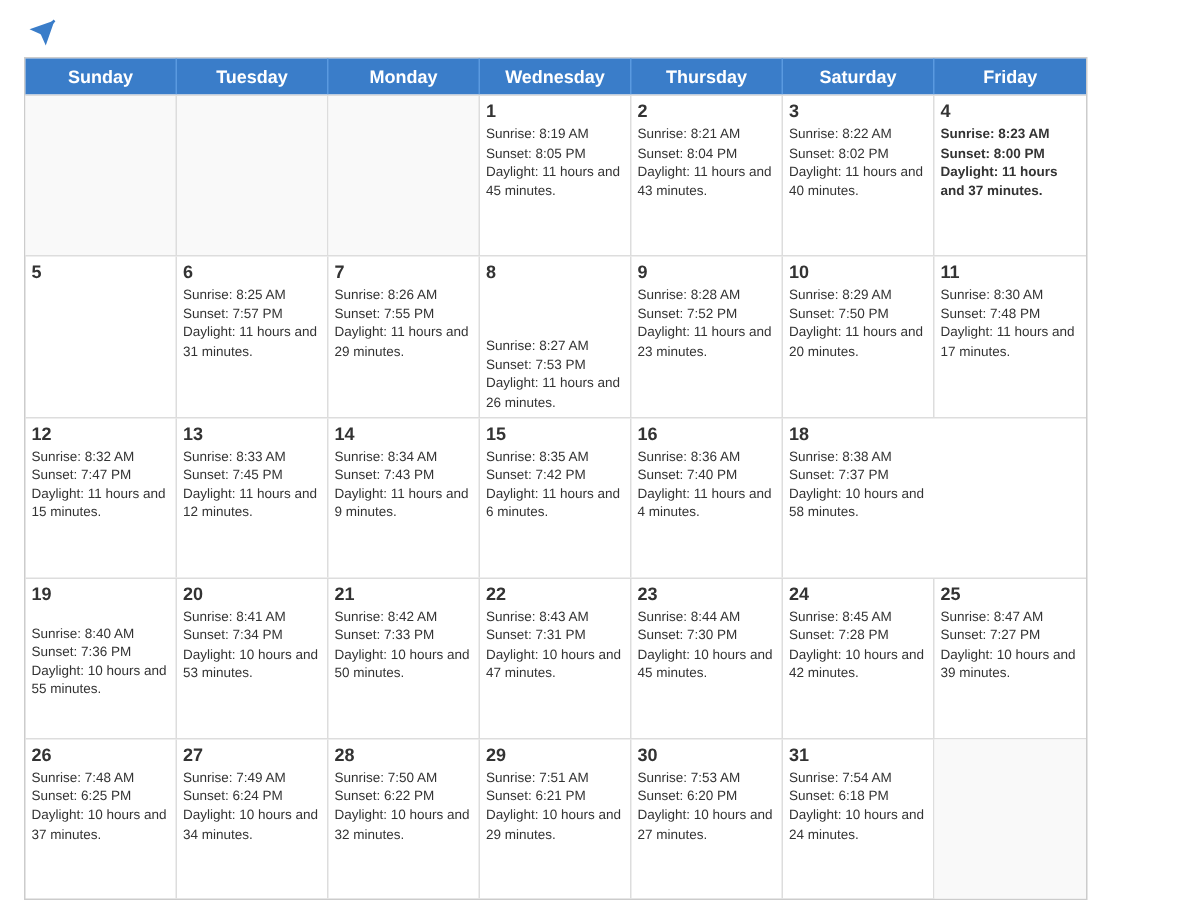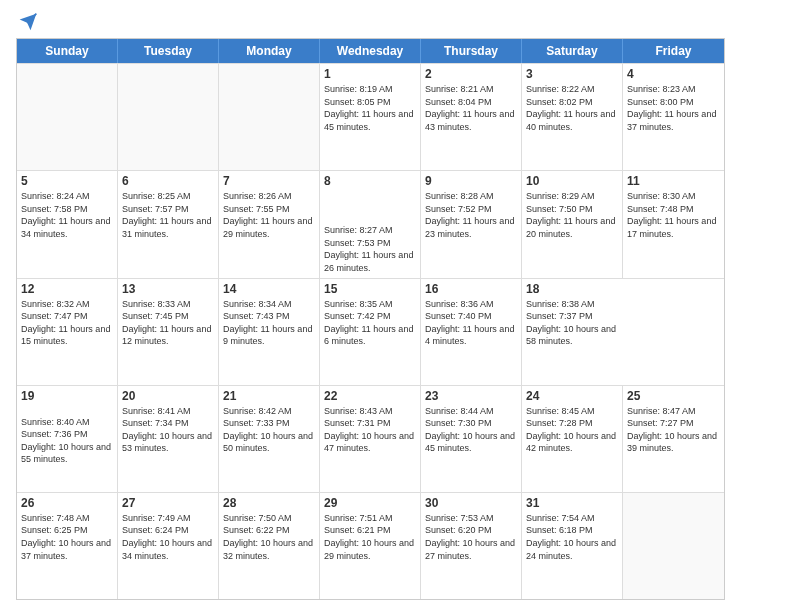--- a/index.html
+++ b/index.html
@@ -170,31 +170,28 @@
 Daylight: 11 hours and 43 minutes.</div>
           </div>
           <div class="cal-cell">
             <span class="day-num">3</span>
             <div class="cell-text" style="white-space: pre-line;">Sunrise: 8:22 AM
 Sunset: 8:02 PM
 Daylight: 11 hours and 40 minutes.</div>
           </div>
           <div class="cal-cell">
             <span class="day-num">4</span>
-            <div class="cell-text" style="white-space: pre-line;">Sunrise: 8:23 AM
+            <div class="cell-text" style="white-space: pre-line; font-weight: bold;">Sunrise: 8:23 AM
 Sunset: 8:00 PM
 Daylight: 11 hours and 37 minutes.</div>
           </div>
         </div>
         <div class="cal-row">
           <div class="cal-cell">
             <span class="day-num">5</span>
-            <div class="cell-text" style="white-space: pre-line;">Sunrise: 8:24 AM
-Sunset: 7:58 PM
-Daylight: 11 hours and 34 minutes.</div>
           </div>
           <div class="cal-cell">
             <span class="day-num">6</span>
             <div class="cell-text" style="white-space: pre-line;">Sunrise: 8:25 AM
 Sunset: 7:57 PM
 Daylight: 11 hours and 31 minutes.</div>
           </div>
           <div class="cal-cell">
             <span class="day-num">7</span>
             <div class="cell-text" style="white-space: pre-line;">Sunrise: 8:26 AM

